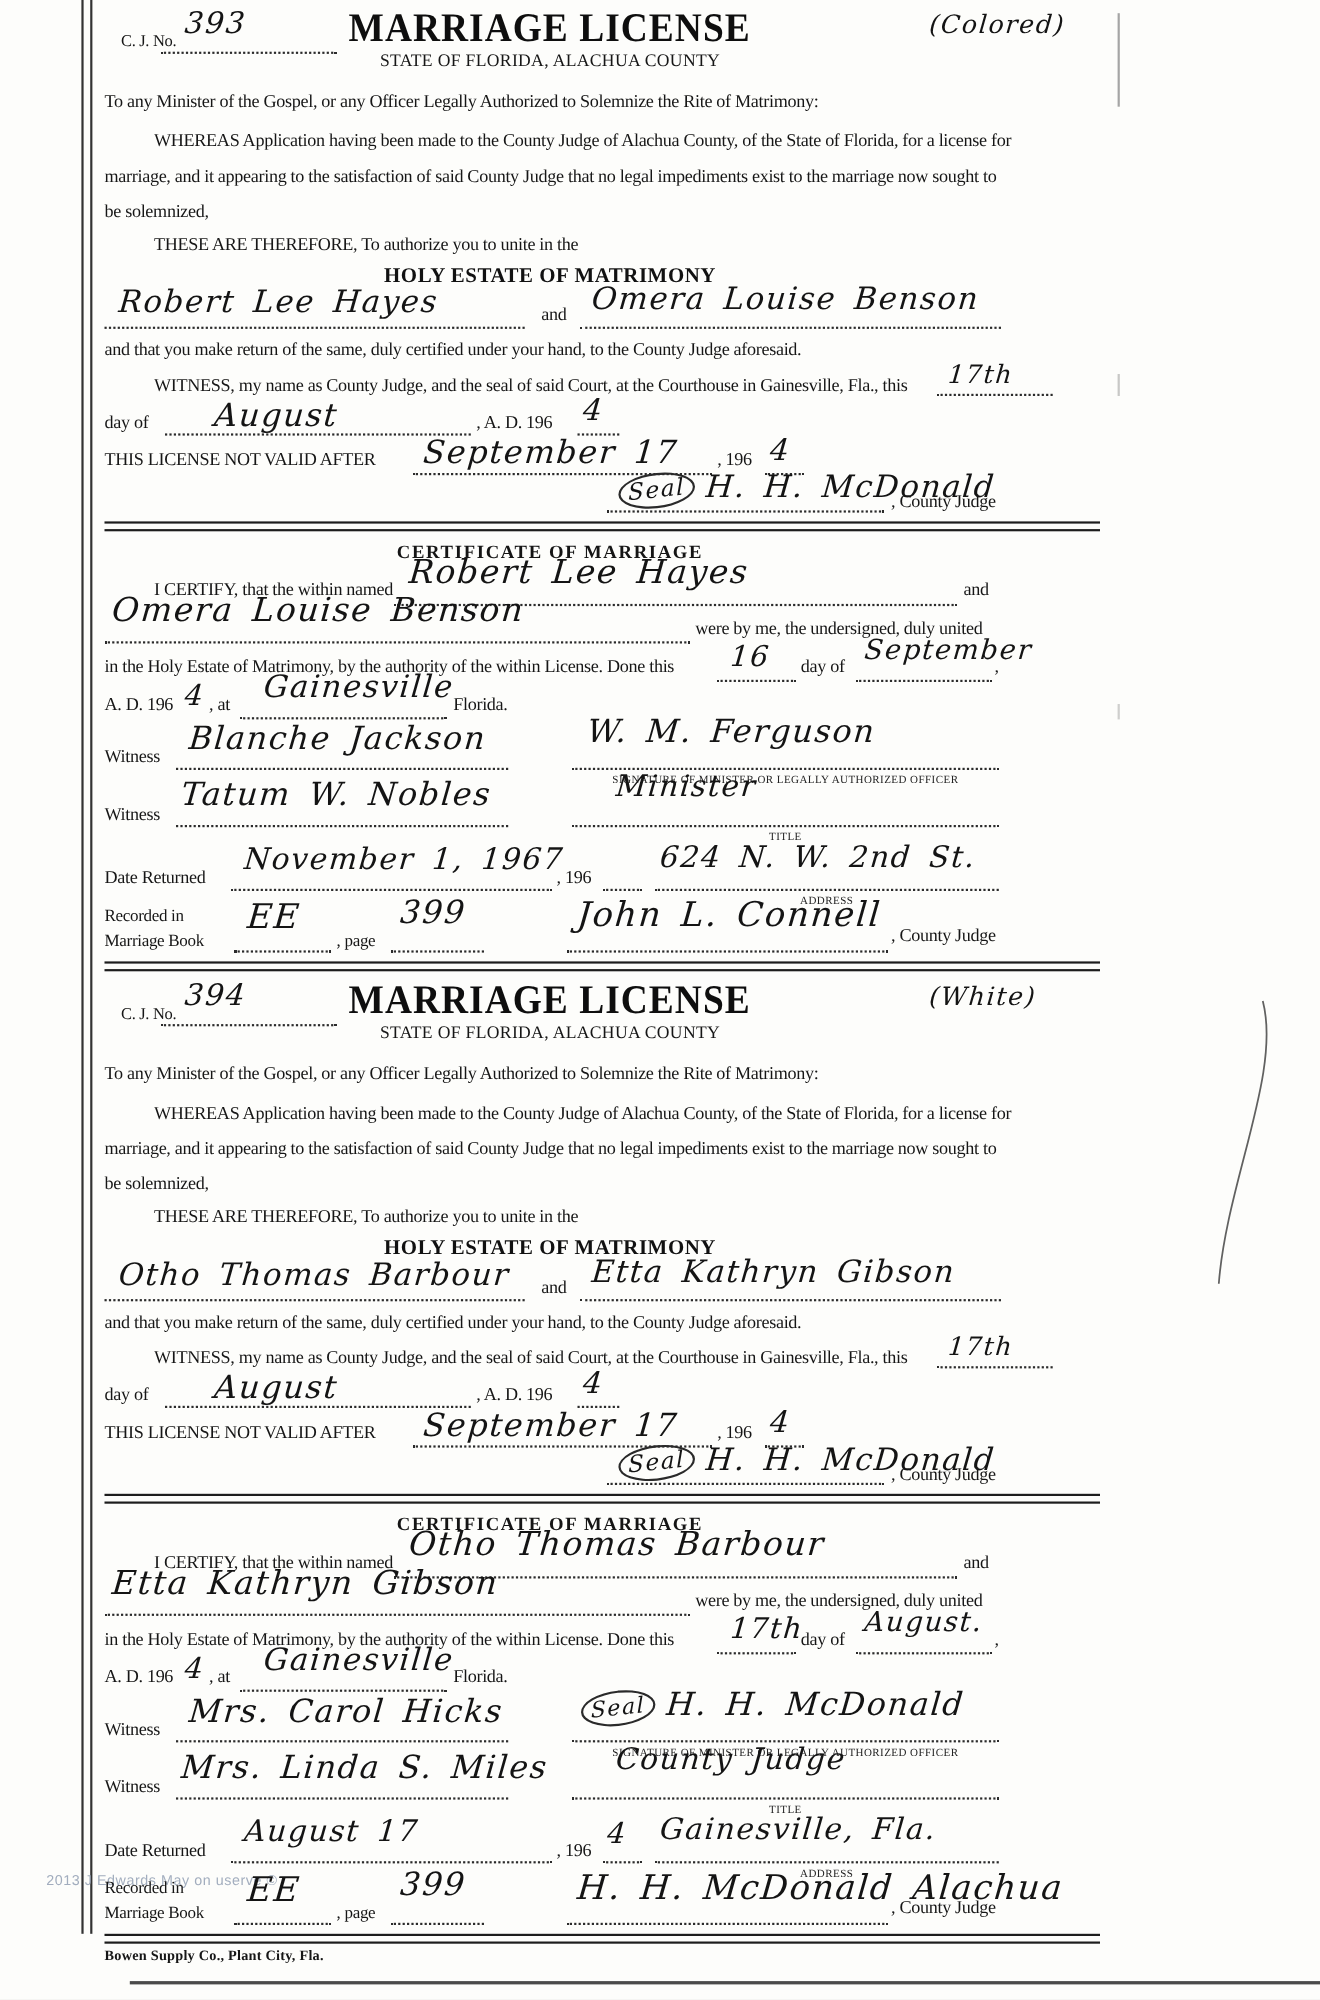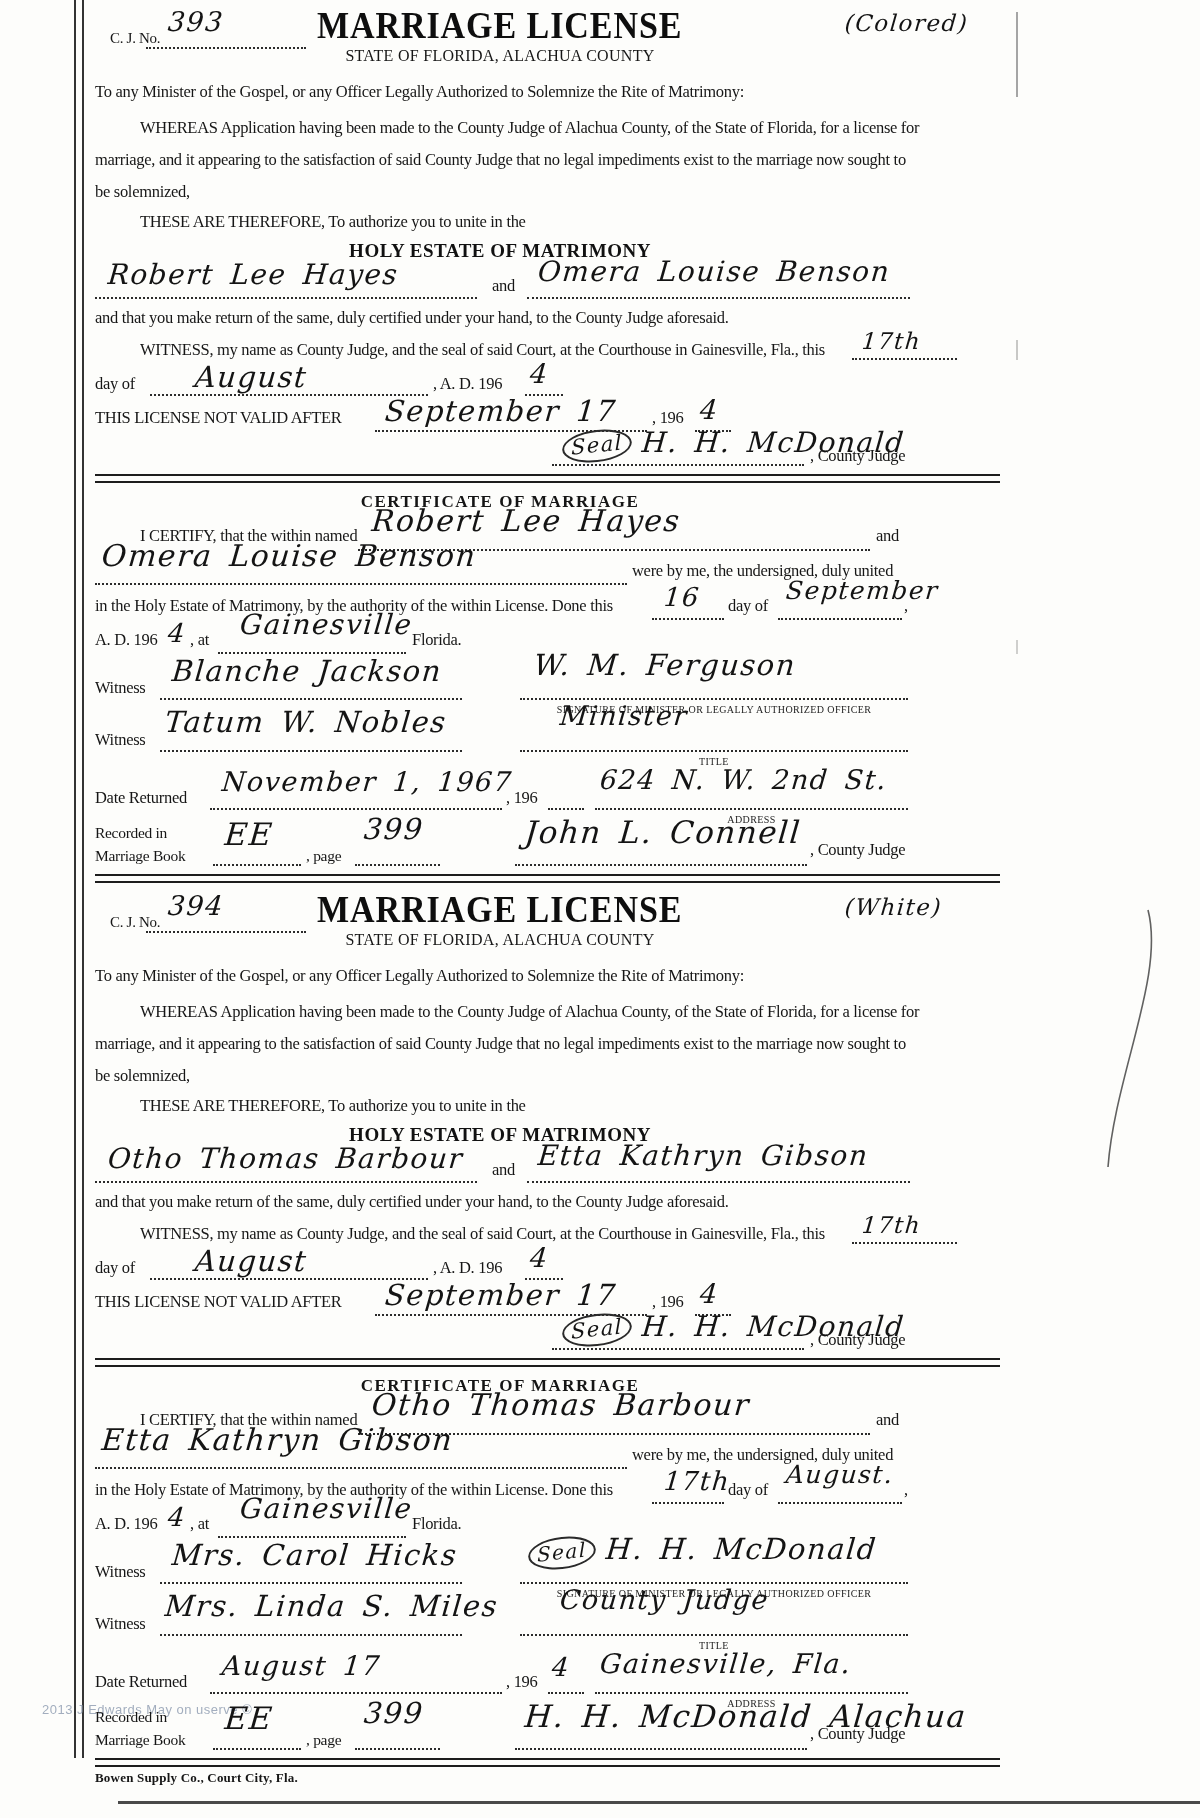--- a/index.html
+++ b/index.html
@@ -30,21 +30,21 @@
 <div id="page">
 
   <div class="r" style="left:74px;top:0;width:6px;height:1758px;border-left:2px solid #333;border-right:2px solid #333;"></div>
   <div class="scanline" style="left:1016px;top:12px;width:2px;height:85px;opacity:.65;"></div>
   <div class="scanline" style="left:1016px;top:340px;width:2px;height:20px;opacity:.4;"></div>
   <div class="scanline" style="left:1016px;top:640px;width:2px;height:14px;opacity:.35;"></div>
   <div class="wm" style="left:42px;top:1702px;">2013 J Edwards   May on  userve ©</div>
   <svg style="position:absolute;left:1040px;top:905px;" width="160" height="270" viewBox="0 0 160 270">
     <path d="M108,5 C125,70 75,170 68,262" stroke="#3a3a3a" stroke-width="1.6" fill="none" opacity="0.8"></path>
   </svg>
-  <div class="footer" style="left:95px;top:1770px;">Bowen Supply Co., Court City, Fla.</div>
+  <div class="footer" style="left:95px;top:1770px;">Bowen Supply Co., Plant City, Fla.</div>
   <div class="scanline" style="left:118px;top:1801px;width:1082px;height:3px;background:#4a4a4a;"></div>
 <div class="form" style="top: 0px;">
 
   <div class="r printed small" style="top:30px;left:110px;">C. J. No.</div>
   <div class="dot" style="top:47px;left:146px;width:160px;"></div>
   <div class="r hw" style="top:6px;left:168px;font-size:27px;">393</div>
   <div class="r title" style="top:4px;left:230px;width:540px;"><span class="title-inner">MARRIAGE LICENSE</span></div>
   <div class="r printed center" style="top:47px;left:230px;width:540px;font-size:16px;letter-spacing:0.3px;">STATE OF FLORIDA, ALACHUA COUNTY</div>
   <div class="r hw" style="top:10px;left:845px;font-size:23px;">(Colored)</div>
 

